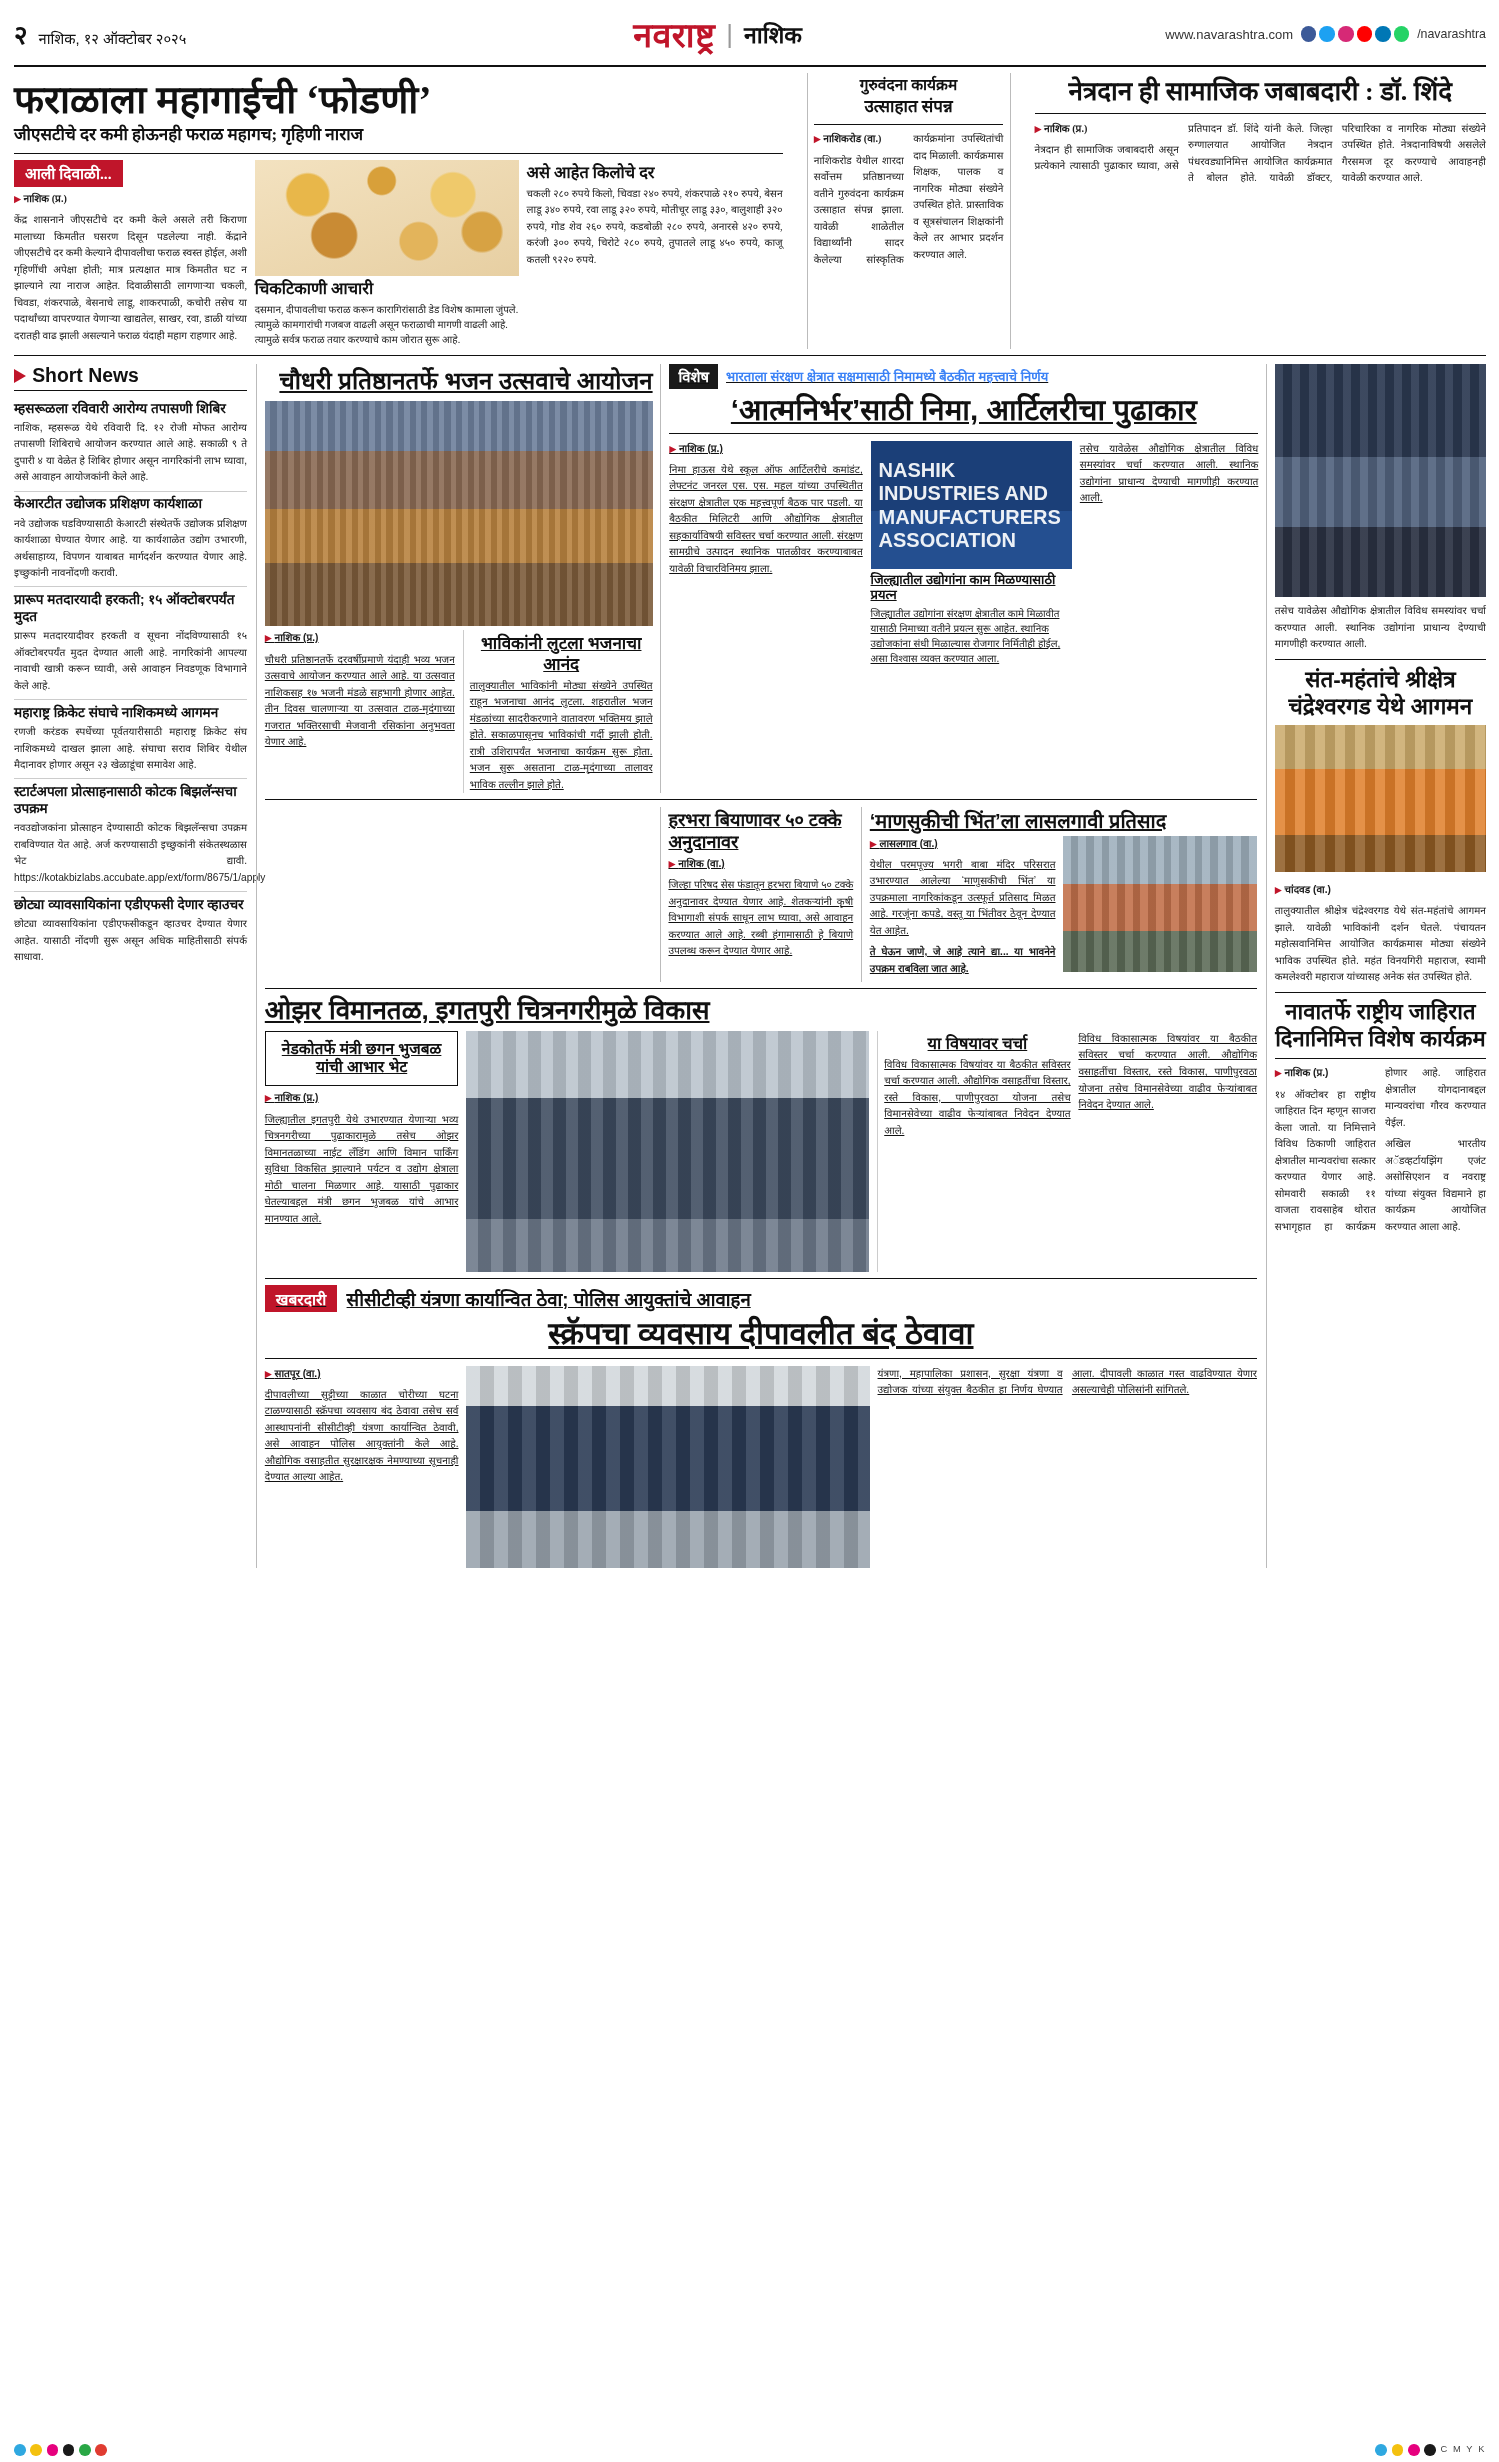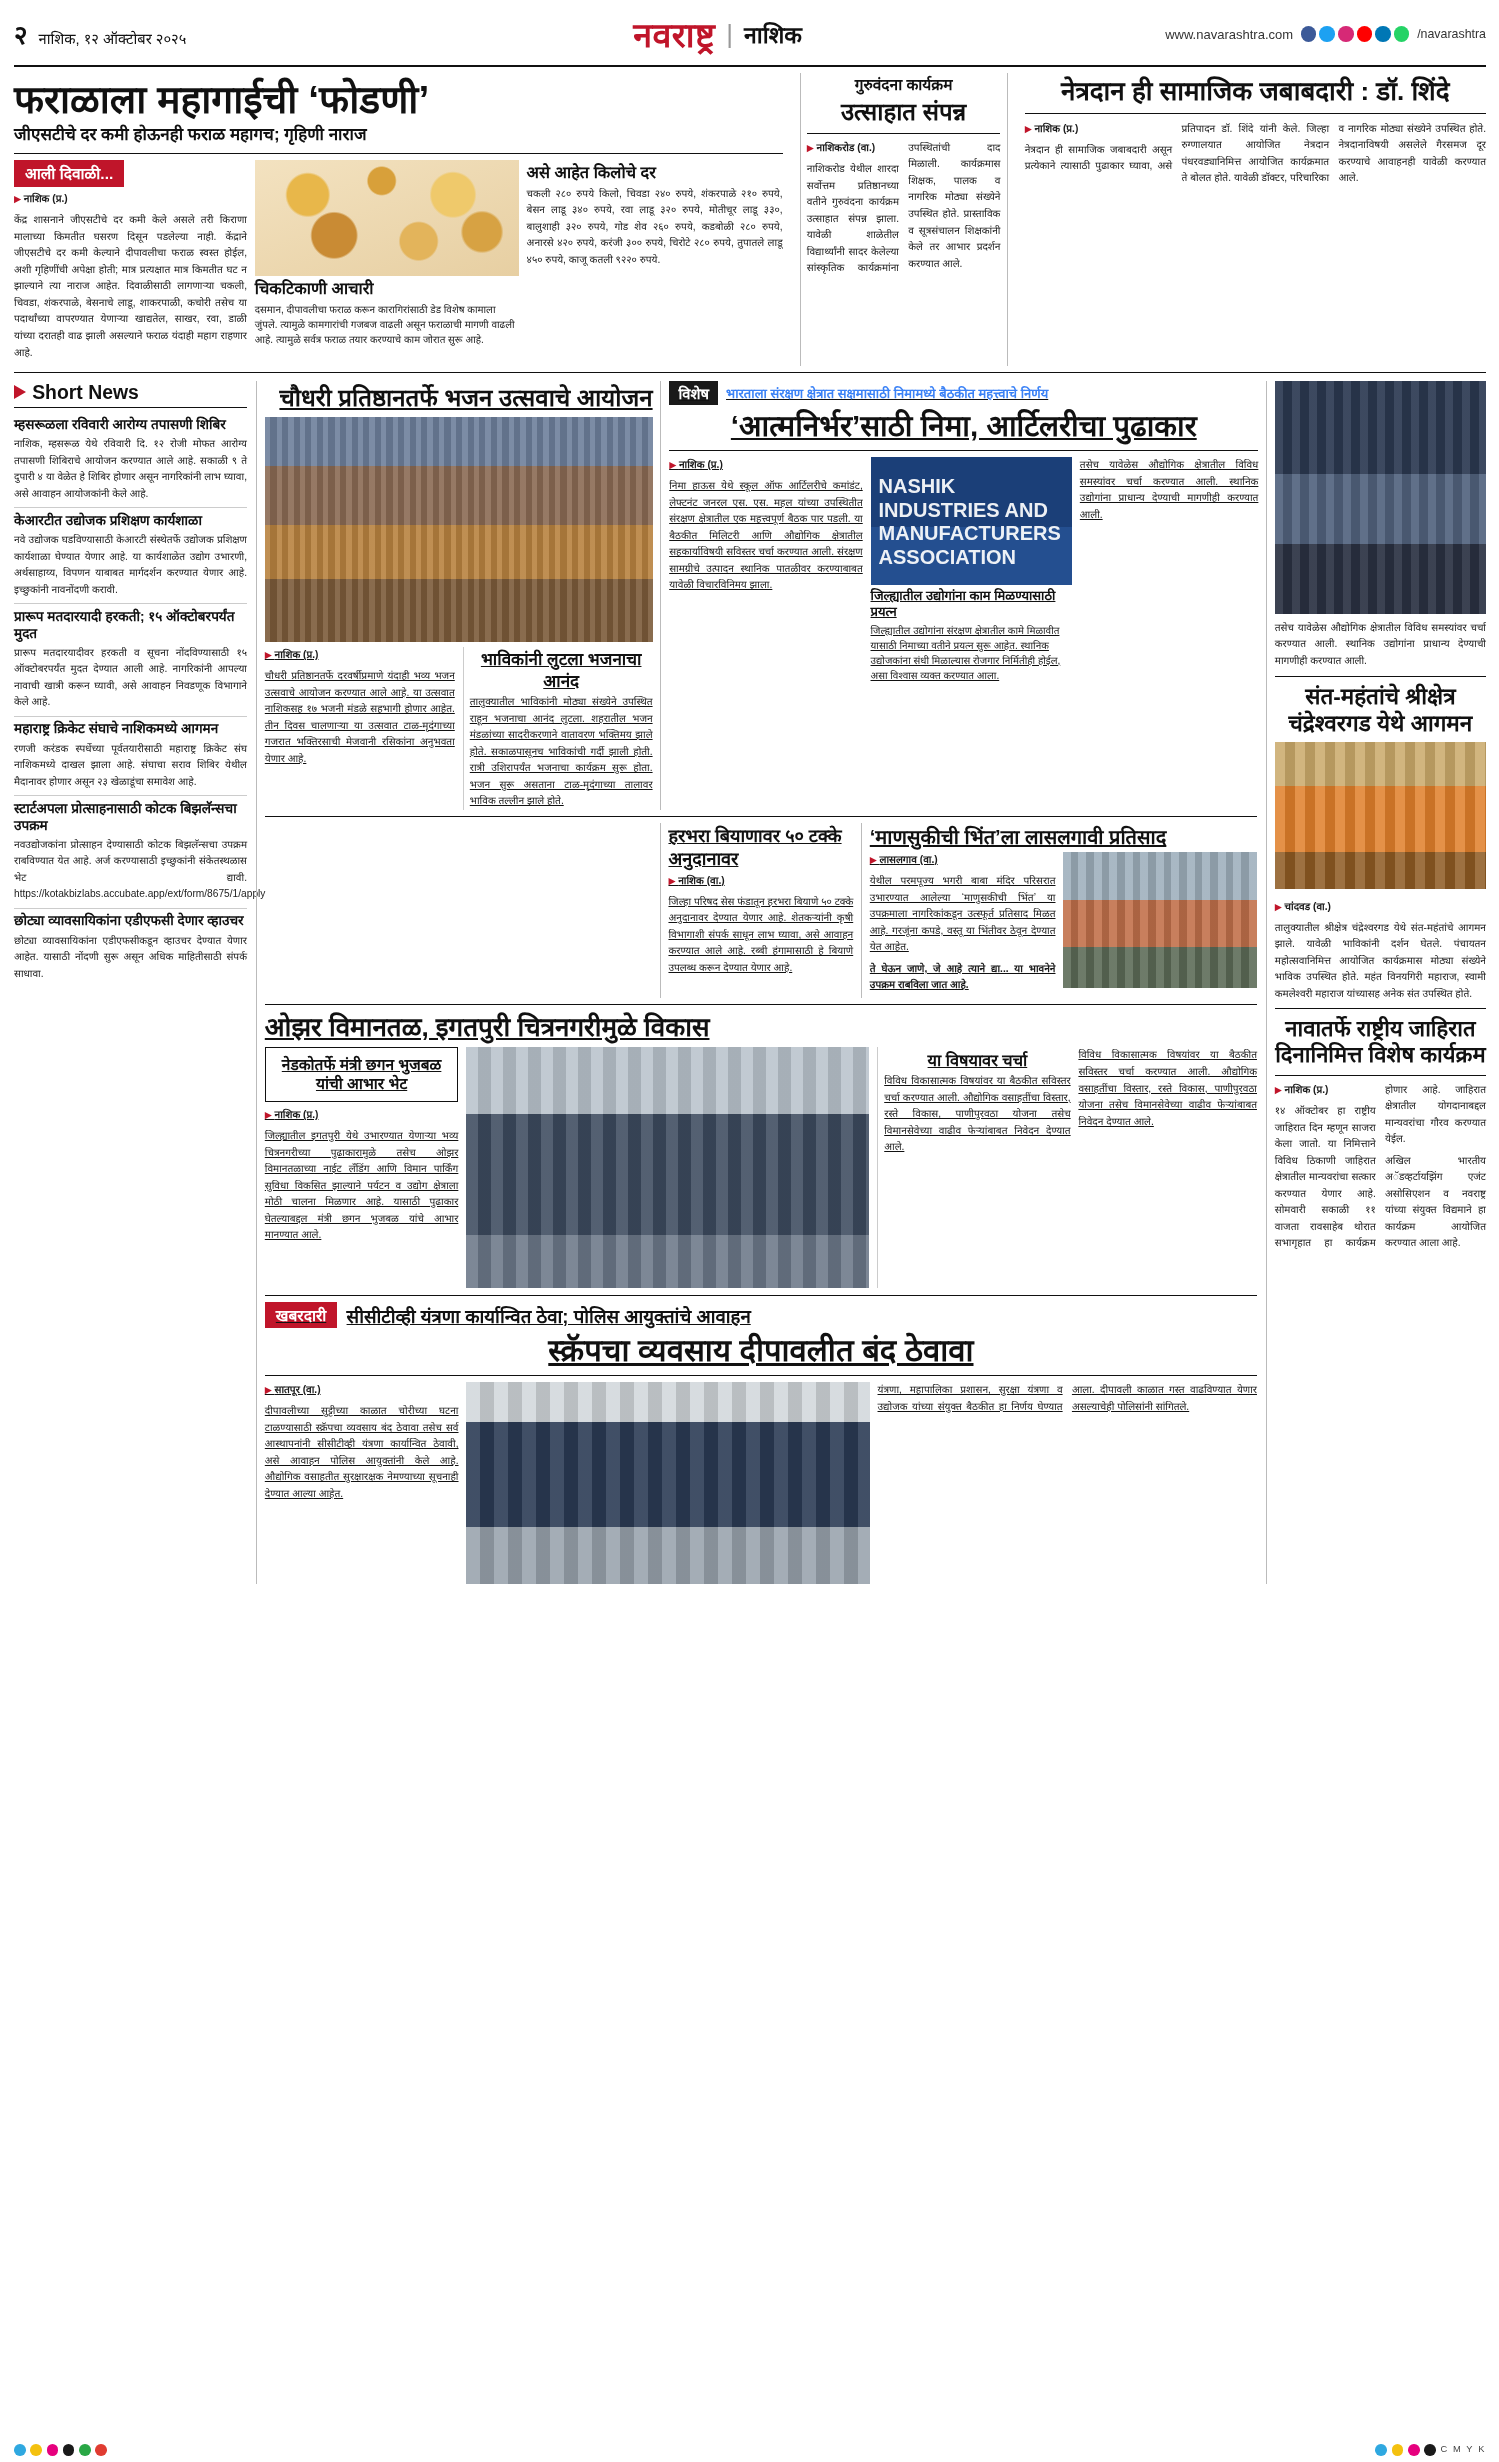--- a/index.html
+++ b/index.html
@@ -33,21 +33,21 @@
   .grid { display:flex; gap:9px; margin-top:7.8px; height:2313px; }
   .colA { width:233px; }
   .colB { width:1001px; }
   .colC { width:230px; }
 
   .rule { border-top:0.8px solid #111; margin:6.2px 0; }
 
   
   h1.hl { font-size:39px; line-height:1.12; margin:4.7px 0 3.1px; font-weight:bold; }
   h2.hl { font-size:26px; line-height:1.2; margin:3.1px 0; font-weight:bold; }
-  h3.hl { font-size:24px; line-height:1.22; margin:2.3px 0; font-weight:bold; }
+  h3.hl { font-size:17px; line-height:1.22; margin:2.3px 0; font-weight:bold; }
   h4.hl { font-size:17px; line-height:1.25; margin:2.3px 0; font-weight:bold; }
   .sub { font-size:17px; font-weight:bold; line-height:1.3; margin:1.6px 0 4.7px; }
   .body { font-size:10.2px; line-height:1.62; text-align:justify; color:#1b1b1b; }
   .body p { margin:0 0 4.7px; }
   .lead::before { content:"▶ "; color:#c0152a; font-size:9.3px; }
   .tag { display:inline-block; background:#c0152a; color:#fff; font-size:15.5px;
          font-weight:bold; padding:2.3px 11px; }
   .tag-dark { display:inline-block; background:#1a1a1a; color:#fff; font-size:14.7px;
          font-weight:bold; padding:2.3px 9.3px; }
   .capt { font-size:10px; line-height:1.5; color:#222; }
@@ -126,21 +126,21 @@
         <i class="soc" style="background:#1da1f2"></i>
         <i class="soc" style="background:#d62976"></i>
         <i class="soc" style="background:#ff0000"></i>
         <i class="soc" style="background:#0077b5"></i>
         <i class="soc" style="background:#25d366"></i>
       </span>
       <span class="handle">/navarashtra</span>
     </div>
   </div>
 
-  <div style="display:flex; gap:17px; margin-top:6.2px;">
+  <div style="display:flex; gap:24px; margin-top:6.2px;font-family:Liberation Serif, serif;">
 
     <div style="width:776px;">
       <h1 class="hl">फराळाला महागाईची ‘फोडणी’</h1>
       <div class="sub">जीएसटीचे दर कमी होऊनही फराळ महागच; गृहिणी नाराज</div>
       <div class="rule"></div>
       <div style="display:flex; gap:7.8px;">
         <div style="width:233px;">
           <span class="tag">आली दिवाळी...</span>
           <div class="body" style="margin-top:4.7px;">
             <p class="lead">

